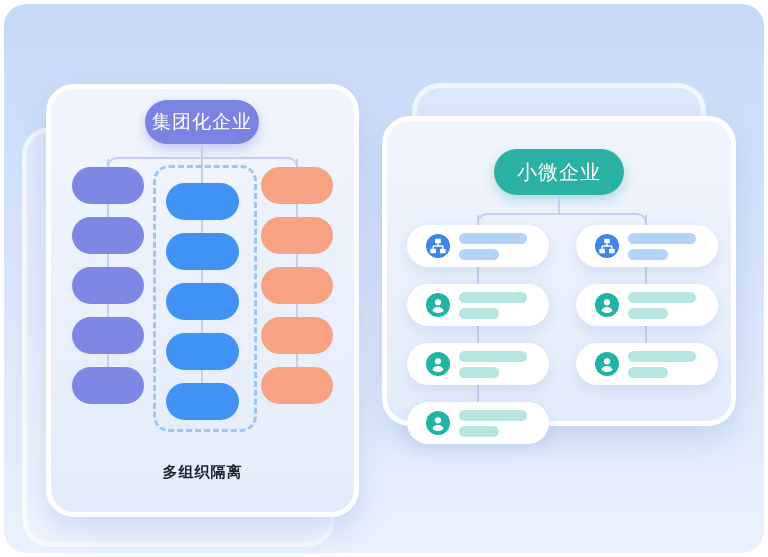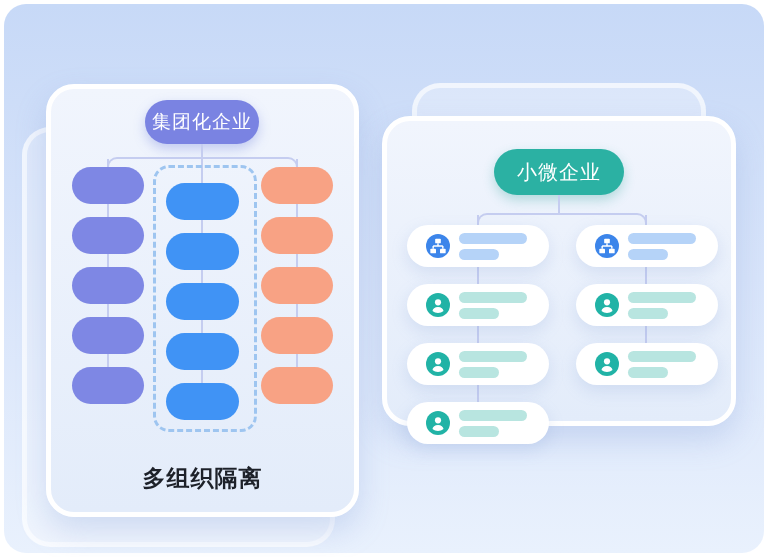--- a/index.html
+++ b/index.html
@@ -65,21 +65,21 @@
   .m-icon svg{position:absolute;left:2px;top:2px;width:20px;height:20px;}
   .m-bar{position:absolute;display:block;height:11px;border-radius:5.5px;}
   .b1{left:52px;top:8px;width:68px;}
   .b2{left:52px;top:24px;width:40px;}
   .admin .m-icon{background:var(--org-icon-bg,#3c85ea);}
   .admin .m-bar{background:var(--bar-blue,#b5d3f8);}
   .member .m-icon{background:var(--user-icon-bg,#21b3a6);}
   .member .m-bar{background:var(--bar-teal,#b8e5e0);}
 
   
-  .caption{position:absolute;left:0;width:100%;text-align:center;font-size:23px;font-weight:700;
+  .caption{position:absolute;left:0;width:100%;text-align:center;font-size:15px;font-weight:700;
     color:var(--caption-text,#1d2129);letter-spacing:1px;}
   .caption-left{top:374px;}
   .caption-right{top:342px;}
 </style>
 </head>
 <body>
 
 <div id="page">
   <div class="canvas">
 

